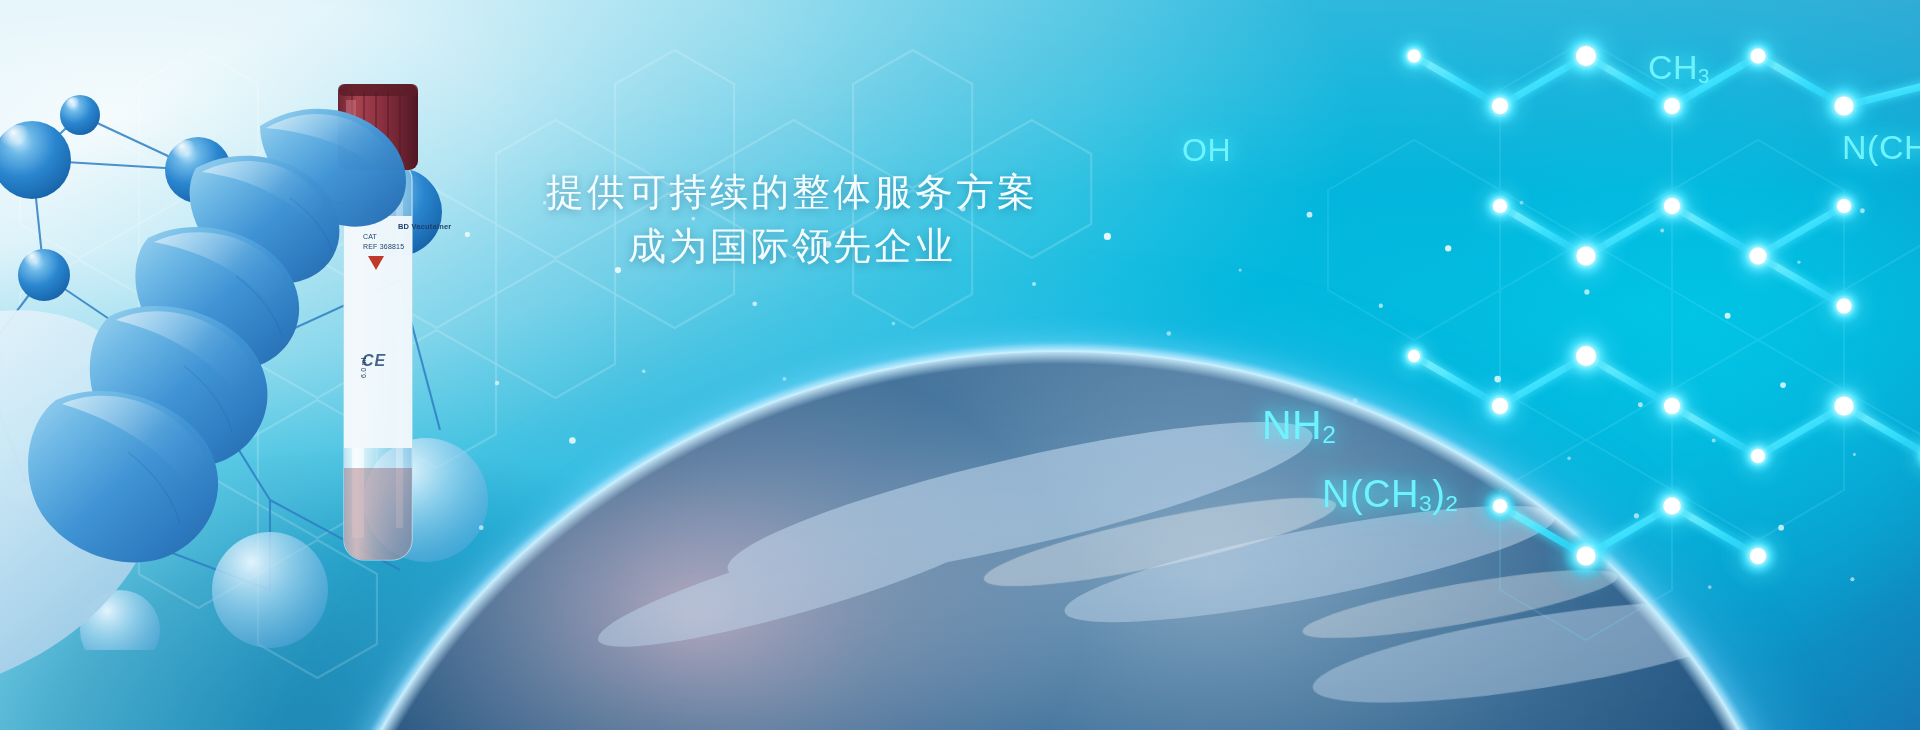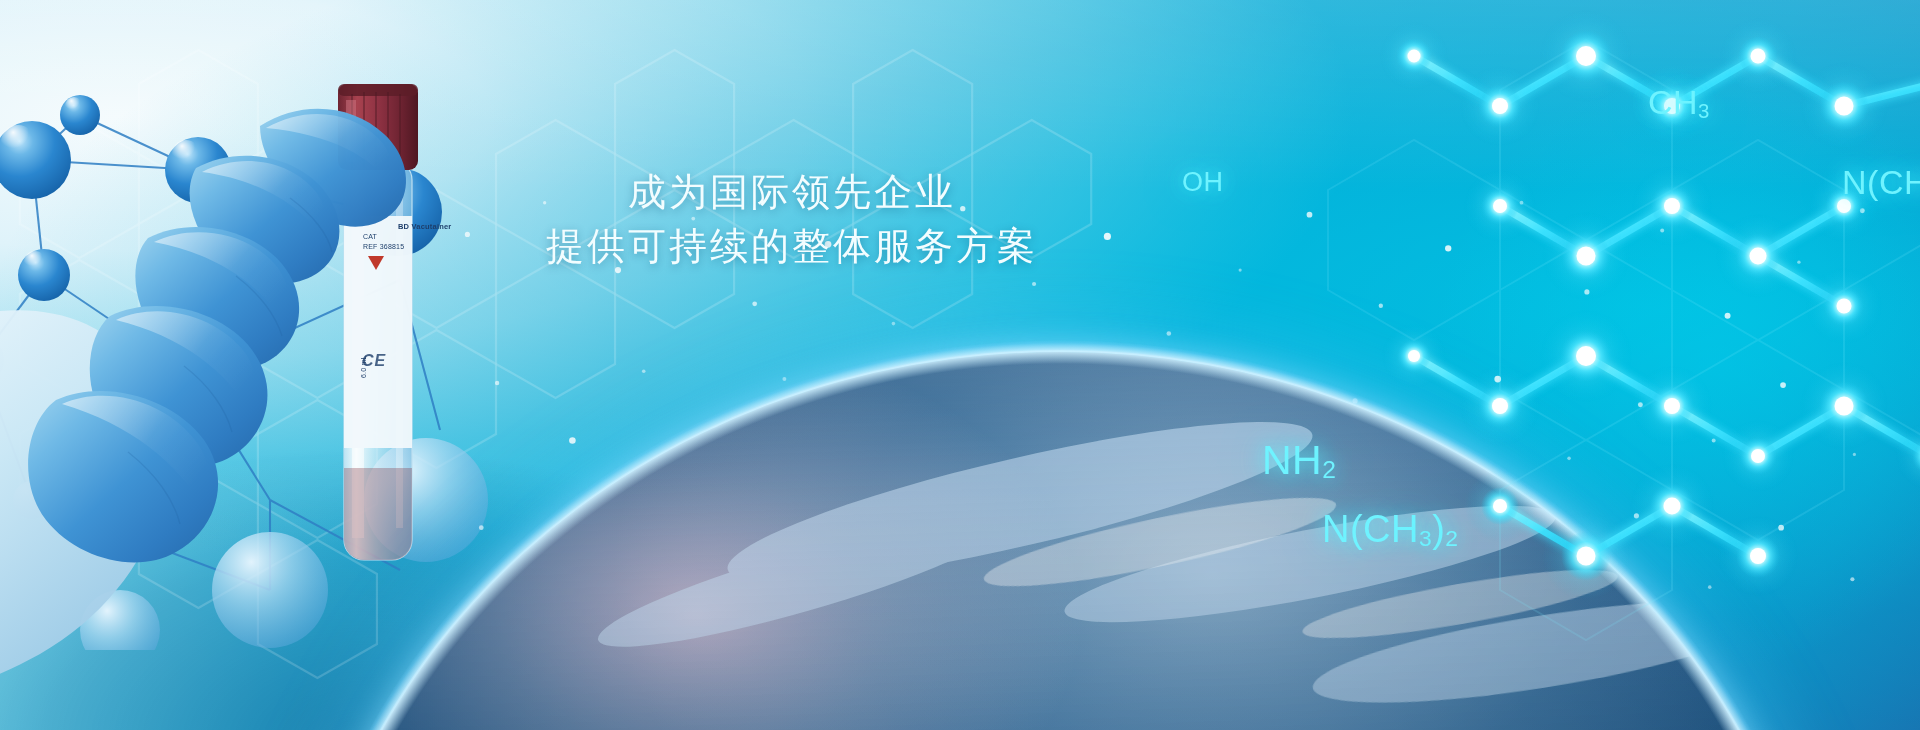--- a/index.html
+++ b/index.html
@@ -26,21 +26,21 @@
   
   .hexmark{position:absolute;left:0;top:0;width:62%;height:100%;opacity:.30;pointer-events:none;}
 
   
   .molecule-left{position:absolute;left:-30px;top:30px;width:560px;height:620px;pointer-events:none;}
 
   
   .molecule-right{position:absolute;right:-40px;top:-30px;width:760px;height:790px;pointer-events:none;}
   .chem-label{position:absolute;color:#6ff3ff;font-weight:400;letter-spacing:.5px;
     text-shadow:0 0 18px rgba(90,245,255,.95),0 0 42px rgba(60,220,255,.6);
-    font-family:"Liberation Sans","DejaVu Sans",sans-serif;white-space:nowrap;pointer-events:none;margin-top:35px;}
+    font-family:"Liberation Sans","DejaVu Sans",sans-serif;white-space:nowrap;pointer-events:none;}
   .chem-label sub{font-size:.60em;vertical-align:-.18em;}
 
   
   .stars{position:absolute;left:22%;top:24%;width:78%;height:76%;pointer-events:none;opacity:.95;}
 
   
   .earth-wrap{position:absolute;left:300px;top:352px;width:1520px;height:1380px;pointer-events:none;}
   .earth{position:absolute;inset:0;border-radius:50%;
     background:
       radial-gradient(44% 34% at 26% 19%, rgba(255,214,226,.70) 0%, rgba(255,226,232,.30) 30%, rgba(255,255,255,0) 58%),
@@ -561,25 +561,25 @@
         <circle cx="644" cy="436" r="9.5"></circle>
           <circle cx="558" cy="486" r="7"></circle>
         <circle cx="214" cy="86" r="6.5"></circle>
           <circle cx="214" cy="386" r="6"></circle>
         <circle cx="730" cy="486" r="6.5"></circle>
       </g>
     </g>
   </svg>
 
   <div class="chem-label" style="left:1648px;top:48px;font-size:34px;">CH<sub>3</sub></div>
-  <div class="chem-label" style="left:1182px;top:132px;font-size:27px;">OH</div>
+  <div class="chem-label" style="left:1182px;top:132px;font-size:32px;">OH</div>
   <div class="chem-label" style="left:1842px;top:128px;font-size:34px;">N(CH</div>
   <div class="chem-label" style="left:1262px;top:402px;font-size:41px;">NH<sub>2</sub></div>
   <div class="chem-label" style="left:1322px;top:473px;font-size:38px;">N(CH<sub>3</sub>)<sub>2</sub></div>
 
   <div class="copy">
     <p class="sub">
+      <span class="l2">提供可持续的整体服务方案</span>
       <span class="l2">成为国际领先企业</span>
-      <span class="l2">提供可持续的整体服务方案</span>
     </p>
   </div>
 
 </div>
 
 </body></html>

